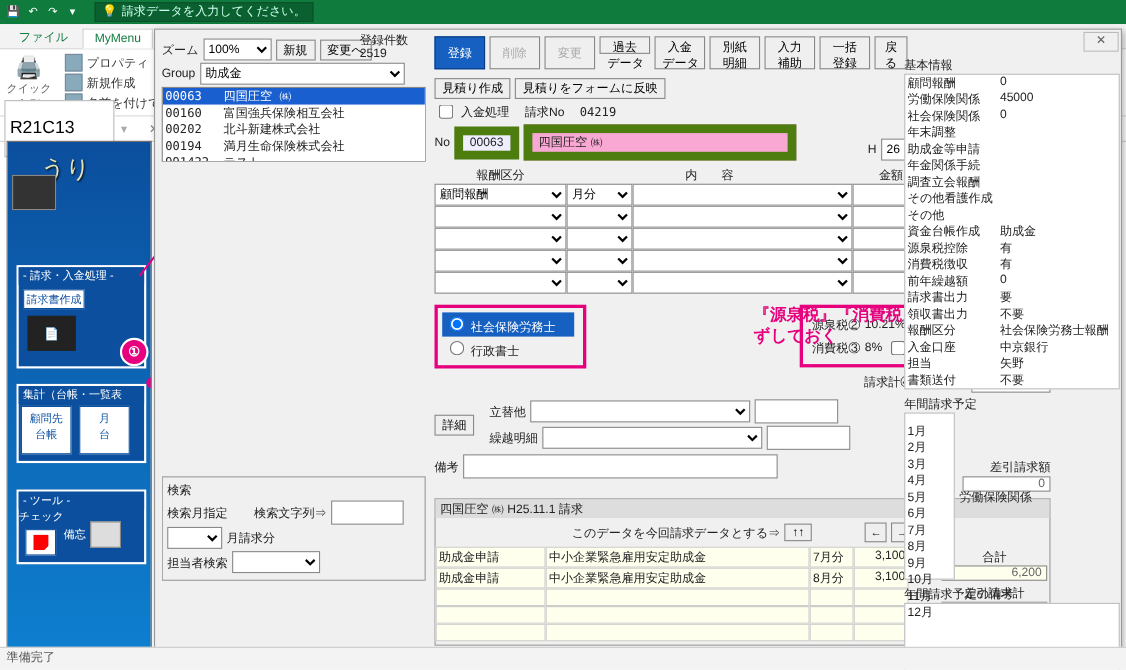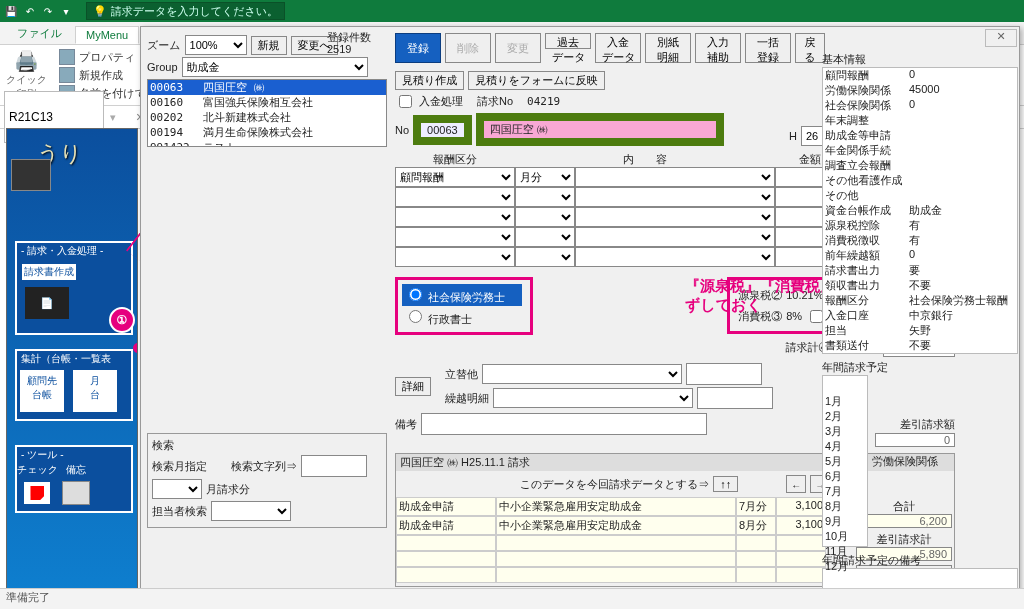--- a/index.html
+++ b/index.html
@@ -14,21 +14,21 @@
 .ribbontabs .tab{padding:2px 10px;color:#0f7b3d;border:1px solid transparent}
 .ribbontabs .tab.active{background:#fff;border:1px solid #d0d0d0;border-bottom:1px solid #fff}
 
 .ribbonbody{height:60px;background:#fff;border-bottom:1px solid #d0d0d0;display:flex;align-items:center;padding-left:6px;gap:12px}
 .rgroup{display:flex;flex-direction:column;align-items:center;gap:0}
 .rgroup .lbl{font-size:10px;color:#666}
 .rlink{display:flex;align-items:flex-end;gap:4px;color:#333;font-size:11px}
 .rlink .ic{width:14px;height:14px;display:inline-block;background:#8ab;border:1px solid #789}
 
 .namerow{height:22px;background:#fff;border-bottom:1px solid #d0d0d0;display:flex;align-items:center;padding-left:4px}
-.namebox{width:90px;height:18px;border:1px solid #bbb;font-size:12px;padding:16px 4px}
+.namebox{width:90px;height:18px;border:1px solid #bbb;font-size:16px;padding:16px 4px}
 
 .sheet{position:absolute;left:6px;top:128px;width:130px;height:470px;background:linear-gradient(#0b4f9e,#0e7fcf);border:1px solid #666;color:#fff;overflow:hidden}
 .sheet .brand{position:absolute;left:30px;top:10px;font-size:22px;font-family:serif;color:#e6e1b6;text-shadow:1px 1px 2px #000}
 .sheet .block{position:absolute;left:8px;width:114px;border:2px solid #fff;background:#0b4f9e}
 .blockhdr{background:#0b4f9e;color:#fff;font-size:10px;padding:1px 4px}
 .bigbtn{display:inline-block;background:#fff;color:#0b4f9e;border:1px solid #0b4f9e;font-size:10px;text-align:center;padding:1px 2px;margin:4px}
 .numbadge{position:absolute;width:22px;height:22px;border-radius:50%;background:#e6007e;border:2px solid #fff;color:#fff;font-weight:bold;display:flex;align-items:center;justify-content:center;font-size:12px}
 .block .iconimg{width:44px;height:32px;margin:2px auto 2px 8px;background:#222;display:flex;align-items:center;justify-content:center;color:#fff}
 .minitile{display:inline-block;width:44px;height:38px;background:#fff;color:#0b4f9e;border:1px solid #0b4f9e;font-size:10px;text-align:center;padding-top:4px;margin:2px}
 .redtile{width:26px;height:22px;background:#fff;border:1px solid #0b4f9e;margin:4px;display:flex;align-items:center;justify-content:center}
@@ -70,21 +70,21 @@
 .sunken{border:1px solid #888;background:#fff;height:18px}
 .ro{background:#fff;border:1px solid #888;color:#666;text-align:right;padding:0 4px}
 
 .hist{border:1px solid #999;margin-top:6px}
 .histhdr{background:#ddd;padding:1px 4px;font-size:11px}
 .histgrid{display:grid;grid-template-columns:100px 240px 40px 50px;font-size:11px}
 .histgrid .c{border:1px solid #ccc;padding:1px 2px;background:#ffe}
 .info{border:1px solid #bbb;background:#fff;padding:0 2px}
 .info .kv{display:flex}
 .info .kv .k{width:84px}
-.monthlist{border:1px solid #bbb;background:#fff;height:134px;padding:18px 2px}
+.monthlist{border:1px solid #bbb;background:#fff;height:134px;padding:8px 2px}
 .statusbar{position:absolute;left:0;bottom:0;width:100%;height:18px;background:#f3f3f3;border-top:1px solid #ccc;font-size:11px;padding:1px 6px;color:#555}
 .ylw{background:#ffe}
 .smallbtn{border:1px solid #888;background:#efefef;width:20px;height:18px;font-size:10px;cursor:pointer;padding:0}
 .magenta-dot{position:absolute;width:10px;height:10px;border-radius:50%;background:#e6007e}
 </style>
 </head>
 <body>
 
 <div class="titlebar">
   <div class="qat">
@@ -149,21 +149,21 @@
     <span class="minitile"><span>月</span><br><span>台</span></span>
   </div>
 
   <div class="block" style="top:316px;height:64px">
     <div class="blockhdr">- ツール -</div>
     <div style="display:flex">
       <div style="display:flex;flex-direction:column;align-items:center">
         <span style="font-size:10px;color:#fff">チェック</span>
         <div class="redtile"></div>
       </div>
-      <div style="display:flex;flex-direction:column;align-items:center">
+      <div style="display:flex;flex-direction:row;align-items:center">
         <span style="font-size:10px;color:#fff">備忘</span>
         <div style="width:26px;height:22px;background:#ddd;border:1px solid #888;margin:4px"></div>
       </div>
     </div>
   </div>
 </div>
 
 <div class="anno" style="left:166px;top:166px;font-size:15px">②顧問先を選択する</div>
 <div class="arrowhead" style="left:184px;top:146px;transform:rotate(-30deg)"></div>
 <div style="position:absolute;left:150px;top:180px;width:60px;height:98px;border-left:2px solid #e6007e;border-top:2px solid #e6007e;transform:rotate(38deg);border-radius:40px 0 0 0"></div>

